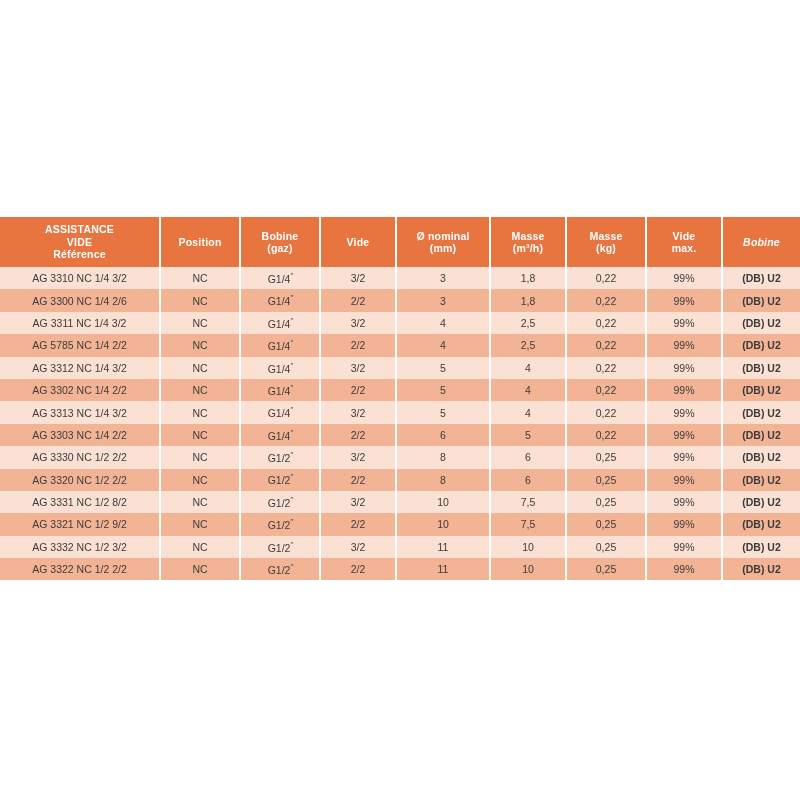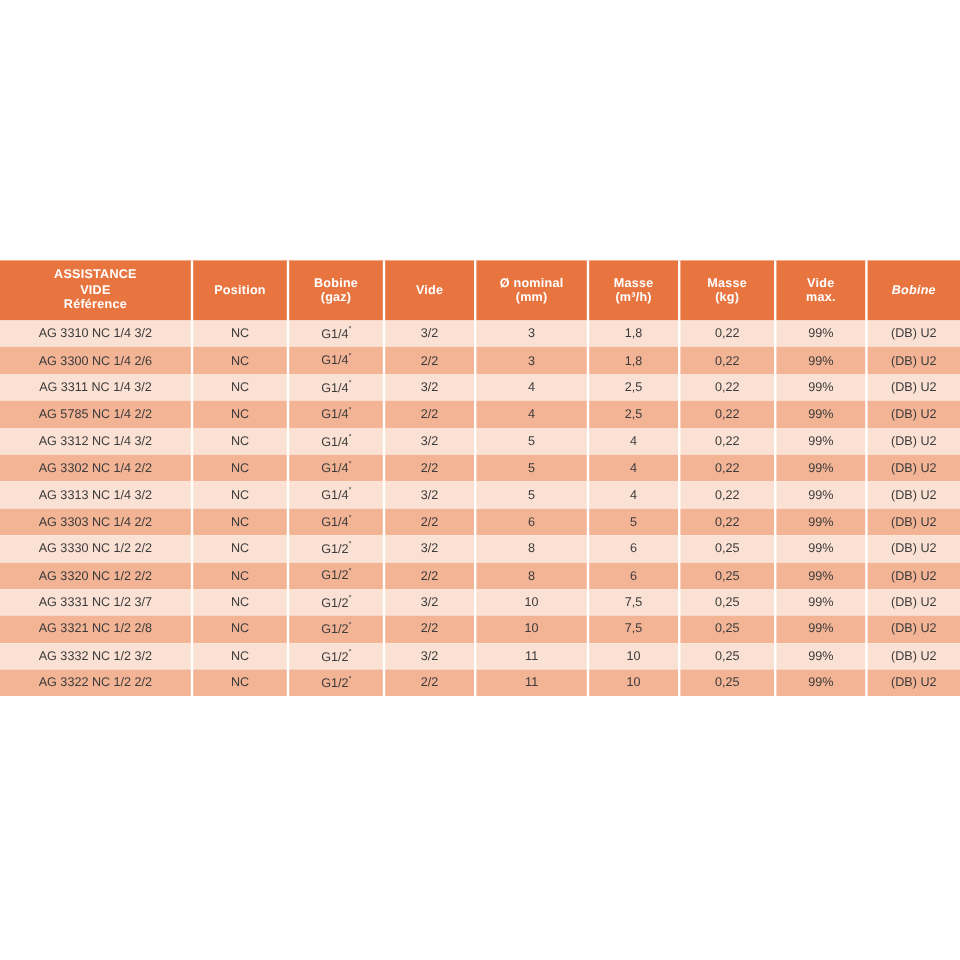--- a/index.html
+++ b/index.html
@@ -67,21 +67,21 @@
   tbody tr.row-odd  td { background: #fbe1d4; }
   tbody tr.row-even td { background: #f3b496; }
 
   td.cell-ref {
     font-weight: normal;
     color: #2b2b2b;
     font-size: 11px;
     text-align: center;
   }
   td.cell-bobine {
-    font-weight: normal;
+    font-weight: bold;
     color: #2b2b2b;
     font-size: 11px;
   }
 
   sup.inch {
     font-size: 7px;
     vertical-align: super;
     letter-spacing: -0.5px;
   }
 </style>
@@ -244,32 +244,32 @@
           <td>NC</td>
           <td>G1/2<sup class="inch">″</sup></td>
           <td>2/2</td>
           <td>8</td>
           <td>6</td>
           <td>0,25</td>
           <td>99%</td>
           <td class="cell-bobine">(DB) U2</td>
         </tr>
         <tr class="row-odd">
-          <td class="cell-ref">AG 3331 NC 1/2 3/7</td>
+          <td class="cell-ref">AG 3331 NC 1/2 8/2</td>
           <td>NC</td>
           <td>G1/2<sup class="inch">″</sup></td>
           <td>3/2</td>
           <td>10</td>
           <td>7,5</td>
           <td>0,25</td>
           <td>99%</td>
           <td class="cell-bobine">(DB) U2</td>
         </tr>
         <tr class="row-even">
-          <td class="cell-ref">AG 3321 NC 1/2 2/8</td>
+          <td class="cell-ref">AG 3321 NC 1/2 9/2</td>
           <td>NC</td>
           <td>G1/2<sup class="inch">″</sup></td>
           <td>2/2</td>
           <td>10</td>
           <td>7,5</td>
           <td>0,25</td>
           <td>99%</td>
           <td class="cell-bobine">(DB) U2</td>
         </tr>
         <tr class="row-odd">

